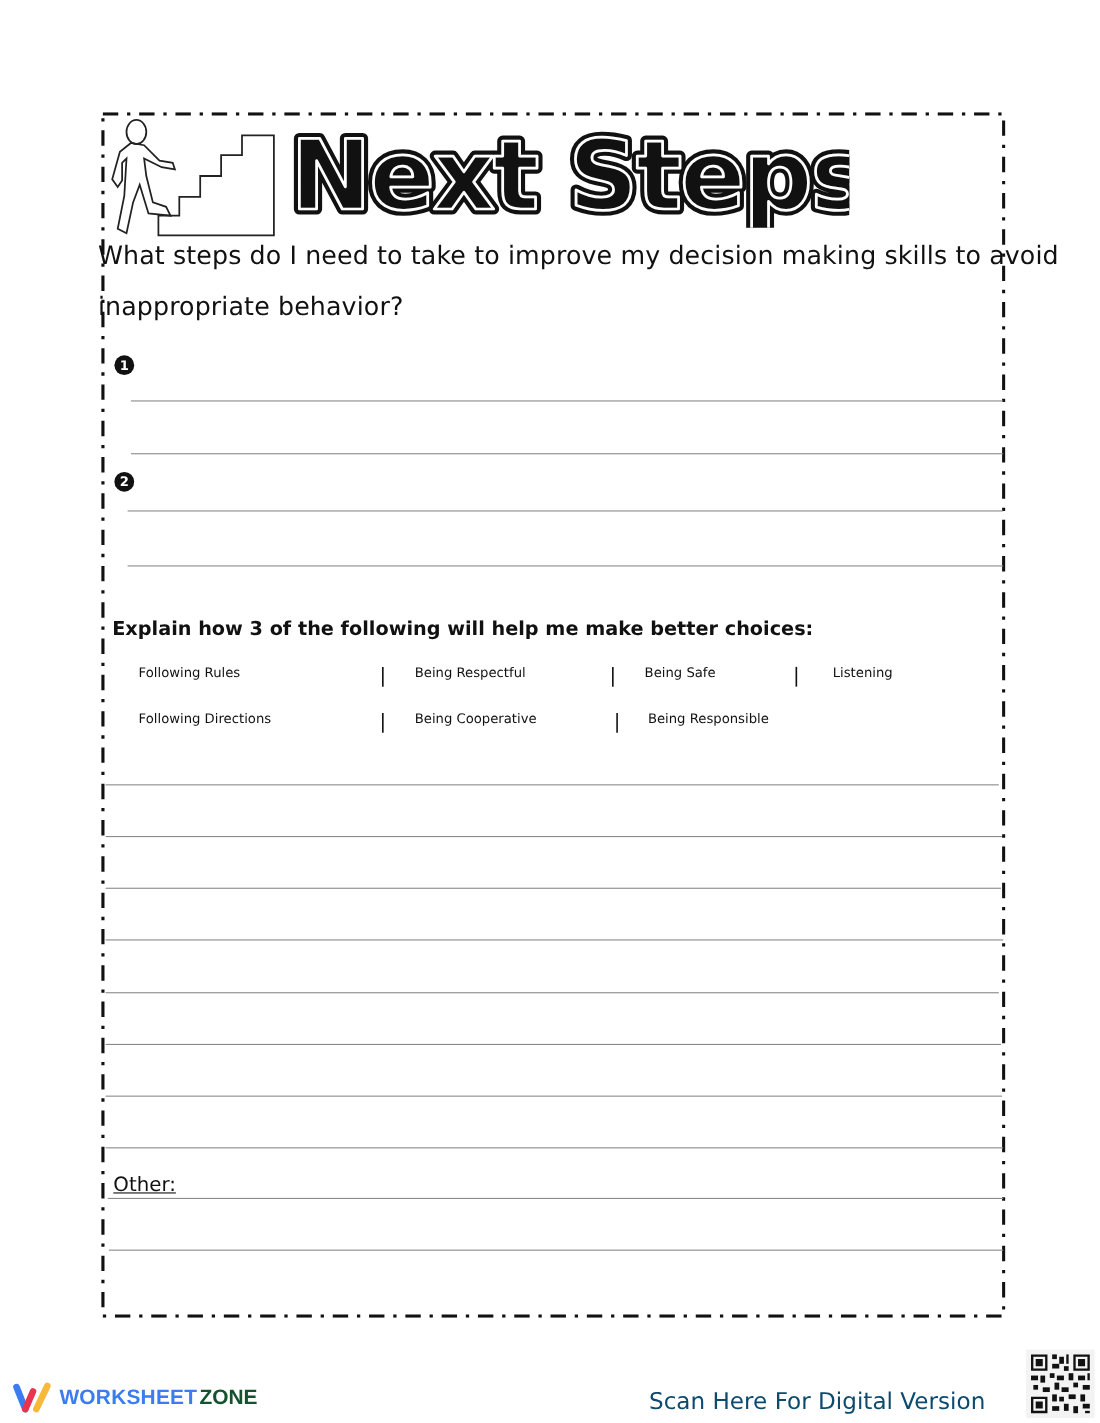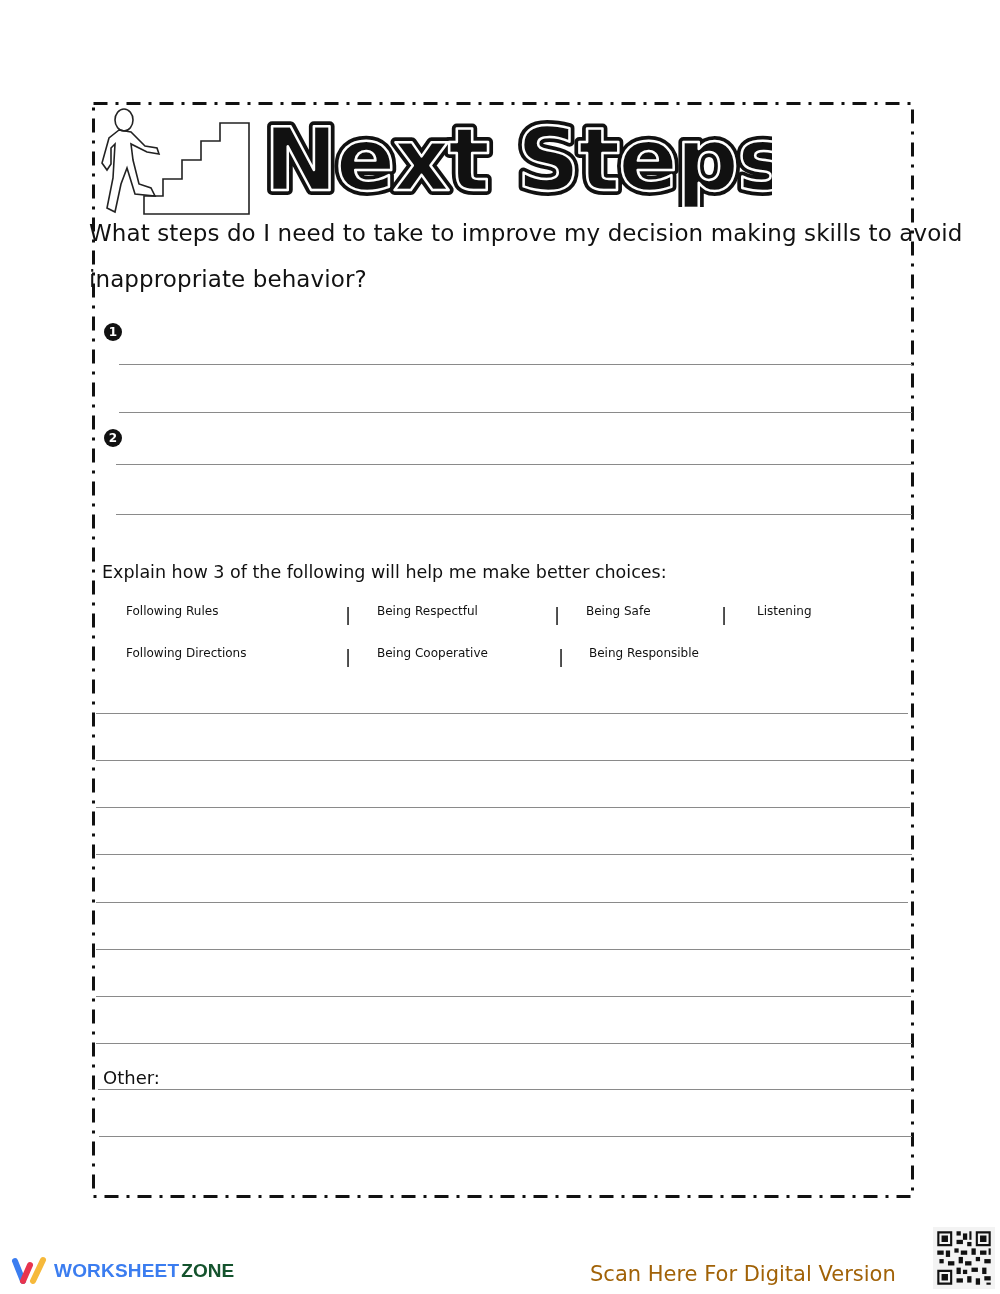--- a/index.html
+++ b/index.html
@@ -6,28 +6,28 @@
   body { width: 1000px; height: 1294px; position: relative; overflow: hidden;
          font-family: "DejaVu Sans", sans-serif; color: #111; }
   .page-frame { position: absolute; left: 92px; top: 102px; width: 822px; height: 1096px; }
   .frame-svg { position: absolute; left: 0; top: 0; }
   .title-art { position: absolute; left: 262px; top: 112px; }
   .stairs-art { position: absolute; left: 97px; top: 108px; }
   .question { position: absolute; left: 89px; font-size: 23px; letter-spacing: 0.1px; white-space: nowrap; }
   .bullet { position: absolute; left: 104px; width: 18px; height: 18px; border-radius: 50%;
             background: #111; color: #fff; font-size: 12px; font-weight: bold; text-align: center; line-height: 18px; }
   .rule { position: absolute; height: 0; border-top: 1.5px solid #8a8a8a; }
-  .prompt { position: absolute; left: 102px; top: 562px; font-size: 17.5px; font-weight: normal; white-space: nowrap; }
+  .prompt { position: absolute; left: 102px; top: 562px; font-size: 17.5px; font-weight: bold; white-space: nowrap; }
   .choice { position: absolute; font-size: 12px; white-space: nowrap; }
   .sep { position: absolute; font-size: 18px; }
-  .other-label { position: absolute; left: 103px; top: 1067px; font-size: 18px; }
+  .other-label { position: absolute; left: 103px; top: 1067px; font-size: 18px; text-decoration: underline; }
   .footer-logo { position: absolute; left: 10px; top: 1256px; display: flex; align-items: center; }
   .logo-text-a { font-family: "Liberation Sans", sans-serif; font-weight: bold; font-size: 19px; color: #3b7df0; margin-left: 6px; letter-spacing: 0.2px; }
   .logo-text-b { font-family: "Liberation Sans", sans-serif; font-weight: bold; font-size: 19px; color: #14532d; margin-left: 2px; }
-  .scan-text { position: absolute; left: 590px; top: 1262px; font-family: "DejaVu Sans", sans-serif; font-size: 21px; color: #a16207; white-space: nowrap; }
+  .scan-text { position: absolute; left: 590px; top: 1262px; font-family: "DejaVu Sans", sans-serif; font-size: 21px; color: #0c4a6e; white-space: nowrap; }
   .qr { position: absolute; left: 933px; top: 1227px; width: 62px; height: 62px; background: #f3f3f3; }
 </style>
 </head>
 <body>
 
 <div class="page-frame">
   <svg class="frame-svg" width="822" height="1096">
     <rect x="1.5" y="1.5" width="819" height="1093" fill="none" stroke="#111" stroke-width="3" stroke-dasharray="14 8 3 8"></rect>
   </svg>
 </div>

